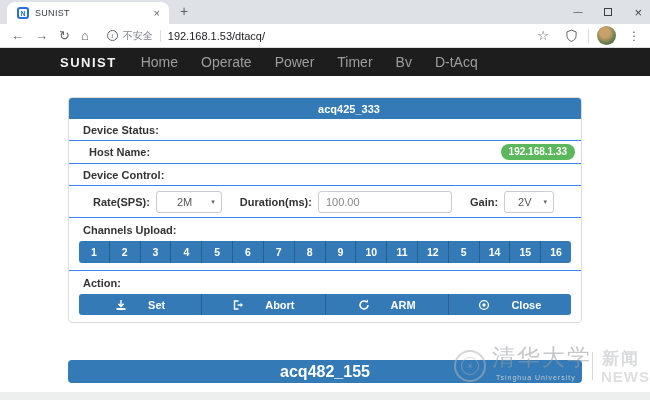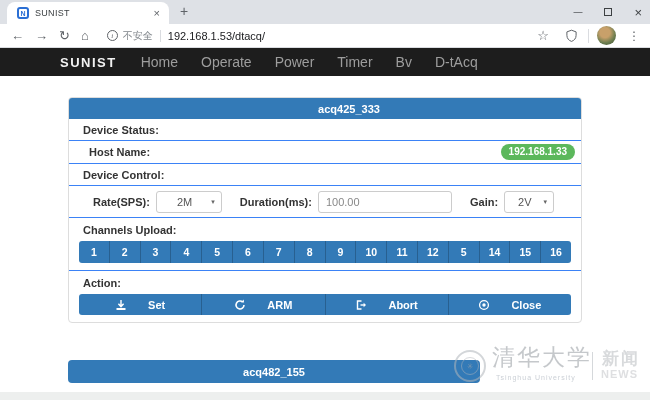--- a/index.html
+++ b/index.html
@@ -77,41 +77,41 @@
   .ch { flex:1; background:#337ab7; border-right:1px solid #286090; color:#fff;
     font-size:10.5px; font-weight:bold; text-align:center; padding:5px 0; cursor:pointer; }
   .ch:first-child { border-radius:3px 0 0 3px; }
   .ch:last-child { border-right:none; border-radius:0 3px 3px 0; }
   .act { flex:1; background:#337ab7; border-right:1px solid #286090; color:#fff; font-size:11px;
     font-weight:bold; display:flex; align-items:center; justify-content:center; gap:21px;
     height:21px; cursor:pointer; }
   .act:first-child { border-radius:3px 0 0 3px; }
   .act:last-child { border-right:none; border-radius:0 3px 3px 0; }
 
-  .panel2 { position:absolute; left:68px; top:360px; width:412px; height:23px; background:#337ab7;
-    border-radius:4px; color:#fff; font-size:11px; font-weight:bold;
+  .panel2 { position:absolute; left:68px; top:360px; width:514px; height:23px; background:#337ab7;
+    border-radius:4px; color:#fff; font-size:16px; font-weight:bold;
     display:flex; align-items:center; justify-content:center; }
 
   .footer-strip { position:absolute; left:0; top:392px; width:650px; height:8px; background:#edefee; }
 
   
   .watermark { position:absolute; left:444px; top:342px; width:206px; height:52px;
     pointer-events:none; z-index:5; }
   .seal { position:absolute; left:10px; top:8px; width:32px; height:32px; border-radius:50%;
     border:2px solid rgba(175,180,185,.55); display:flex; align-items:center; justify-content:center; }
   .seal-inner { width:18px; height:18px; border-radius:50%; border:1px solid rgba(175,180,185,.5);
     display:flex; align-items:center; justify-content:center; color:rgba(160,165,170,.6); font-size:8px; }
   .wm-cn { position:absolute; left:48px; top:0px; font-size:23px; color:rgba(150,155,160,.55);
     letter-spacing:2px; font-family:"DejaVu Sans", sans-serif; white-space:nowrap; }
   .wm-en { position:absolute; left:52px; top:32px; font-size:7px; color:rgba(200,206,212,.95);
     letter-spacing:1px; white-space:nowrap; }
   .wm-sep { position:absolute; left:148px; top:10px; width:1px; height:28px; background:rgba(185,190,195,.6); }
   .wm-news-cn { position:absolute; left:158px; top:5px; font-size:17px; color:rgba(212,214,216,.9);
     font-weight:bold; letter-spacing:2px; white-space:nowrap; }
-  .wm-news-en { position:absolute; left:157px; top:26px; font-size:11px; color:rgba(218,220,222,.9);
+  .wm-news-en { position:absolute; left:157px; top:26px; font-size:15px; color:rgba(218,220,222,.9);
     font-weight:bold; letter-spacing:1px; }
 </style>
 </head>
 <body>
 
 <div class="tabstrip">
   <div class="tab">
     <span class="favicon">N</span>
     <span class="tab-title">SUNIST</span>
     <span class="tab-close">×</span>
@@ -210,32 +210,32 @@
     <div class="btn-group">
       <div class="act">
         <svg width="12" height="12" viewBox="0 0 12 12">
             <path d="M6 1v6M3.4 4.8L6 7.6l2.6-2.8" fill="none" stroke="#fff" stroke-width="1.4"></path>
             <path d="M1.5 9h9v2h-9z" fill="#fff"></path>
           </svg>
         <span>Set</span>
       </div>
       <div class="act">
         <svg width="12" height="12" viewBox="0 0 12 12">
-            <path d="M10 6a4 4 0 1 1-1.3-3" fill="none" stroke="#fff" stroke-width="1.6"></path>
-            <path d="M9.7 0.6l.4 3-3-.4z" fill="#fff"></path>
-          </svg>
-        <span>ARM</span>
-      </div>
-      <div class="act">
-        <svg width="12" height="12" viewBox="0 0 12 12">
             <path d="M6.5 2H2.5v8h4" fill="none" stroke="#fff" stroke-width="1.4"></path>
             <path d="M5.5 6h4.2" stroke="#fff" stroke-width="1.4"></path>
             <path d="M8.6 3.7L11 6 8.6 8.3z" fill="#fff"></path>
           </svg>
         <span>Abort</span>
+      </div>
+      <div class="act">
+        <svg width="12" height="12" viewBox="0 0 12 12">
+            <path d="M10 6a4 4 0 1 1-1.3-3" fill="none" stroke="#fff" stroke-width="1.6"></path>
+            <path d="M9.7 0.6l.4 3-3-.4z" fill="#fff"></path>
+          </svg>
+        <span>ARM</span>
       </div>
       <div class="act">
         <svg width="12" height="12" viewBox="0 0 12 12">
             <circle cx="6" cy="6" r="4.4" fill="none" stroke="#fff" stroke-width="1.3"></circle>
             <circle cx="6" cy="6" r="1.7" fill="#fff"></circle>
           </svg>
         <span>Close</span>
       </div>
     </div>
   </div>

